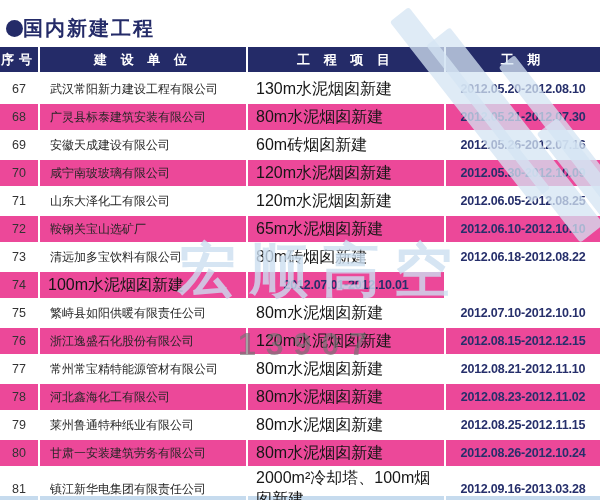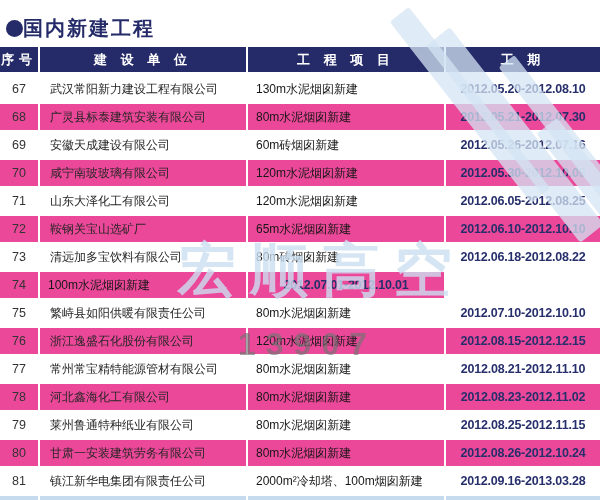--- a/index.html
+++ b/index.html
@@ -16,21 +16,21 @@
   .grid{display:grid;grid-template-columns:38px 206px 196px 154px;column-gap:2px;}
   .thead{height:25px;position:relative;z-index:2;}
   .thead .hcell{background:#242b68;color:#fff;font-size:13px;font-weight:bold;
     display:flex;align-items:center;justify-content:center;letter-spacing:5px;}
   .tbody{position:relative;z-index:2;margin-top:4px;}
   .row{height:26px;margin-bottom:2px;}
   .cell{display:flex;align-items:center;background:transparent;}
   .row.alt .cell{background:#ec4899;}
   .cell-no{justify-content:center;font-size:12.5px;color:#333;}
   .cell-company{padding-left:10px;font-size:12px;color:#262626;}
-  .cell-project{padding-left:8px;font-size:12px;color:#161616;}
+  .cell-project{padding-left:8px;font-size:16px;color:#161616;}
   .cell-period{justify-content:center;font-size:12.5px;font-weight:600;
     color:#262f6b;letter-spacing:-0.2px;}
   .partial-row{height:4px;}
   .partial-row .cell{background:#c6dbee;height:4px;}
   
   .watermark{position:absolute;inset:0;z-index:5;pointer-events:none;}
   .wm-bar{position:absolute;background:#d4e4f3;opacity:.75;border-radius:3px;
     transform:rotate(-38deg);}
   .wm-bar.b1{width:24px;height:230px;right:118px;top:-10px;}
   .wm-bar.b2{width:30px;height:250px;right:70px;top:10px;}

